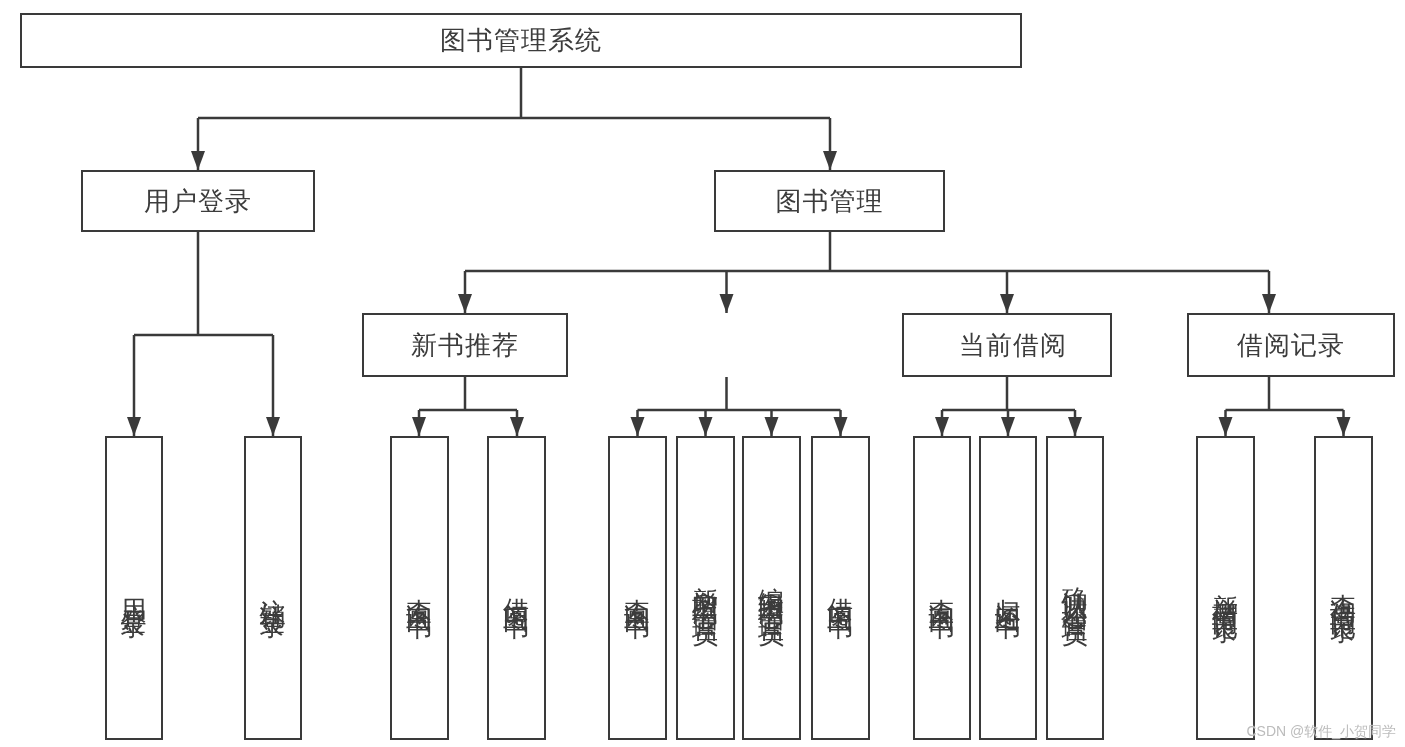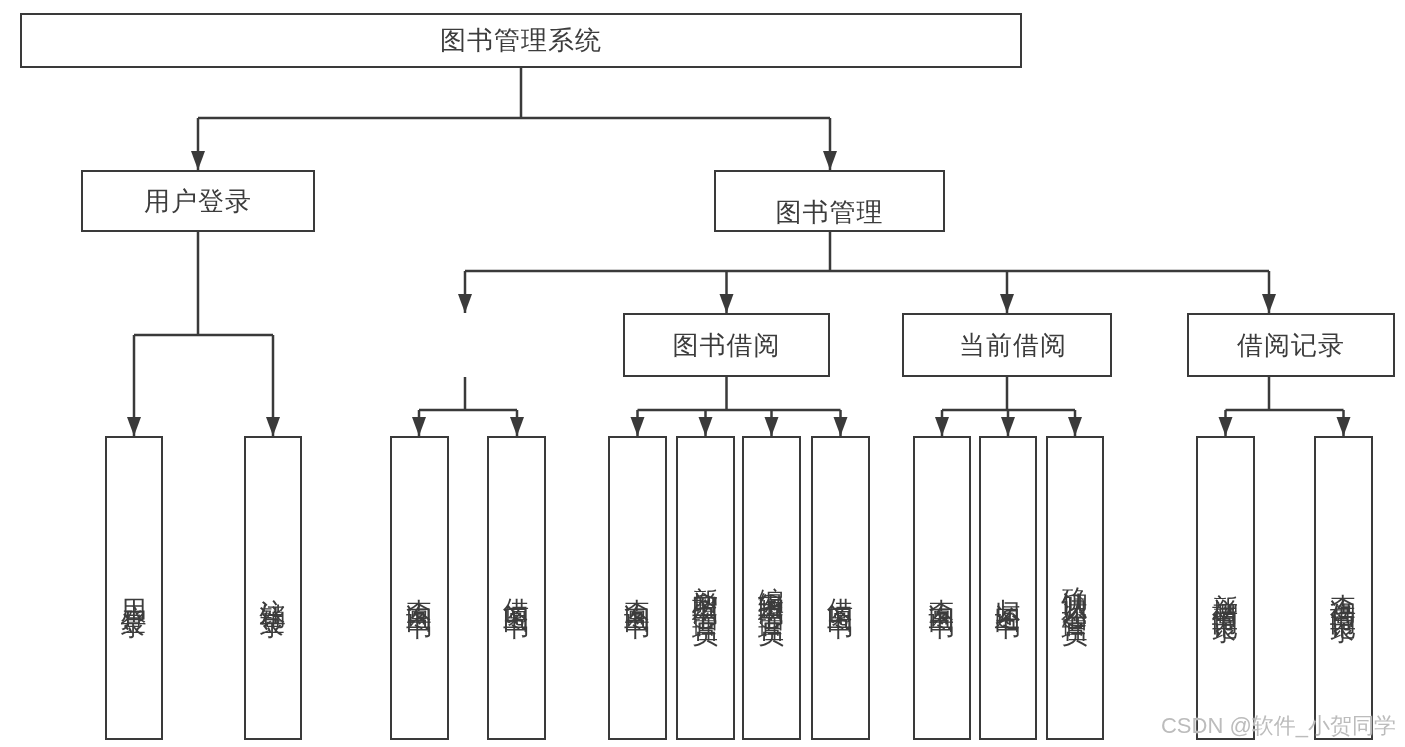--- a/index.html
+++ b/index.html
@@ -44,21 +44,21 @@
     text-orientation: mixed;
     font-size: 26px;
     line-height: 1;
     letter-spacing: 5px;
     color: #3c3c3c;
   }
   #watermark {
     position: absolute;
     right: 5px;
     bottom: 6px;
-    font-size: 22px;
+    font-size: 14px;
     color: #bcbcbc;
     text-shadow: 0 0 2px #ffffff;
     white-space: nowrap;
     z-index: 5;
   }
 </style>
 </head>
 <body>
 
 <div id="canvas">
@@ -107,26 +107,26 @@
     </g>
   </svg>
 
   <div class="box h" style="left:20px; top:13px; width:1002px; height:55px;">
     <span>图书管理系统</span>
   </div>
 
   <div class="box h" style="left:81px; top:170px; width:234px; height:62px;">
     <span>用户登录</span>
   </div>
-  <div class="box h" style="left:714px; top:170px; width:231px; height:62px;align-items:flex-end;">
+  <div class="box h" style="left:714px; top:170px; width:231px; height:62px;">
     <span>图书管理</span>
   </div>
 
-  <div class="box h" style="left:623px; top:313px; width:207px; height:64px;">
-    <span>图书借阅</span>
+  <div class="box h" style="left:362px; top:313px; width:206px; height:64px;">
+    <span>新书推荐</span>
   </div>
   <div class="box h" style="left:902px; top:313px; width:210px; height:64px;padding-left:12px;">
     <span>当前借阅</span>
   </div>
   <div class="box h" style="left:1165px; top:313px; width:208px; height:64px;margin-left:22px;">
     <span>借阅记录</span>
   </div>
 
   <div class="box v" style="left:105px; top:436px; width:58px; height:304px;">
     <span>用户登录</span>

